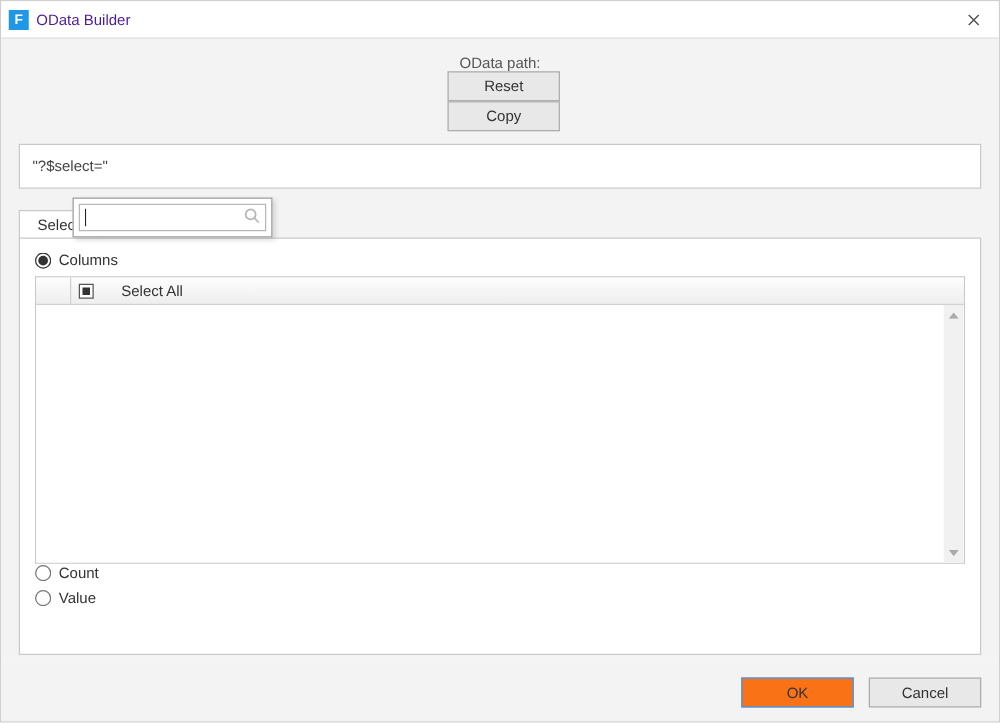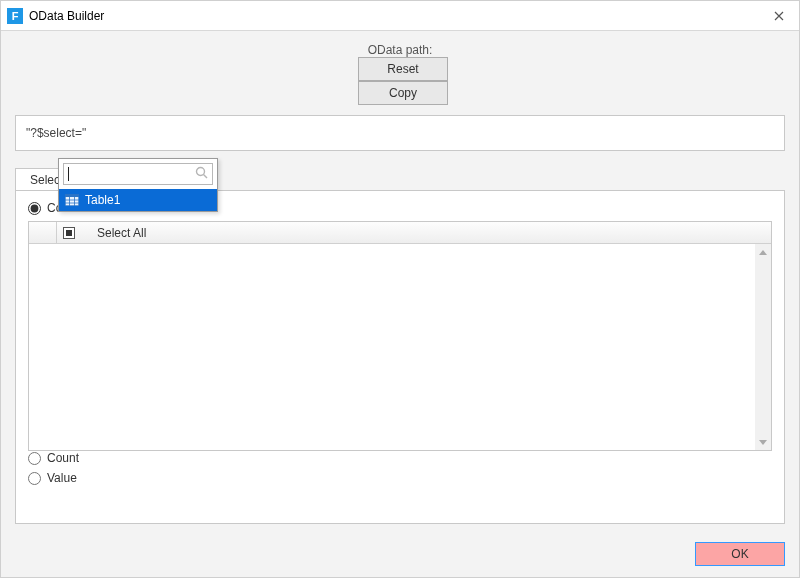--- a/index.html
+++ b/index.html
@@ -30,21 +30,21 @@
     background: #1e97e6;
     display: flex; align-items: center; justify-content: center;
     color: #fff;
     font-weight: bold;
     font-size: 11px;
     font-family: Arial, sans-serif;
     margin-right: 6px;
   }
   .titlebar .title-text {
     flex: 1;
-    color: #000000;
+    color: #4c1d95;
     font-size: 12px;
   }
   .titlebar .close-btn {
     width: 40px;
     height: 30px;
     display: flex;
     align-items: center;
     justify-content: center;
     color: #555;
     font-size: 14px;
@@ -208,21 +208,21 @@
     height: 46px;
     background: #f3f3f3;
     display: flex;
     align-items: center;
     justify-content: flex-end;
     padding: 0 14px;
     gap: 6px;
   }
   .btn.primary {
     border: 1px solid #3399ff;
-    background: #fca5a5;
+    background: #f97316;
   }
 
   
   .dropdown {
     position: absolute;
     left: 57px;
     top: 157px;
     width: 160px;
     border: 1px solid #9a9a9a;
     background: #fff;
@@ -353,31 +353,18 @@
       <span class="caret"></span>
       <input type="text" placeholder="" style="">
       <span class="mag">
         <svg width="13" height="13" viewBox="0 0 13 13">
             <circle cx="5.5" cy="5.5" r="4" fill="none" stroke="#b5b5b5" stroke-width="1.4"></circle>
             <line x1="8.5" y1="8.5" x2="12" y2="12" stroke="#b5b5b5" stroke-width="1.4"></line>
           </svg>
       </span>
     </div>
   </div>
-  <div class="dd-item">
-    <span class="tbl-icon">
-      <svg width="14" height="12" viewBox="0 0 14 12">
-        <rect x="0" y="0" width="14" height="12" fill="#eaf4ff"></rect>
-        <rect x="0" y="0" width="14" height="3" fill="#2b74c7"></rect>
-        <line x1="0" y1="6" x2="14" y2="6" stroke="#2b74c7" stroke-width="0.8"></line>
-        <line x1="0" y1="9" x2="14" y2="9" stroke="#2b74c7" stroke-width="0.8"></line>
-        <line x1="4.5" y1="0" x2="4.5" y2="12" stroke="#2b74c7" stroke-width="0.8"></line>
-        <line x1="9.5" y1="0" x2="9.5" y2="12" stroke="#2b74c7" stroke-width="0.8"></line>
-        <rect x="0.3" y="0.3" width="13.4" height="11.4" fill="none" stroke="#2b74c7" stroke-width="0.8"></rect>
-      </svg>
-    </span>
-    <span>Table1</span>
-  </div>
 </div>
 
 <div class="footer">
   <button class="btn primary">OK</button>
+  <button class="btn">Cancel</button>
 </div>
 
 </body></html>

